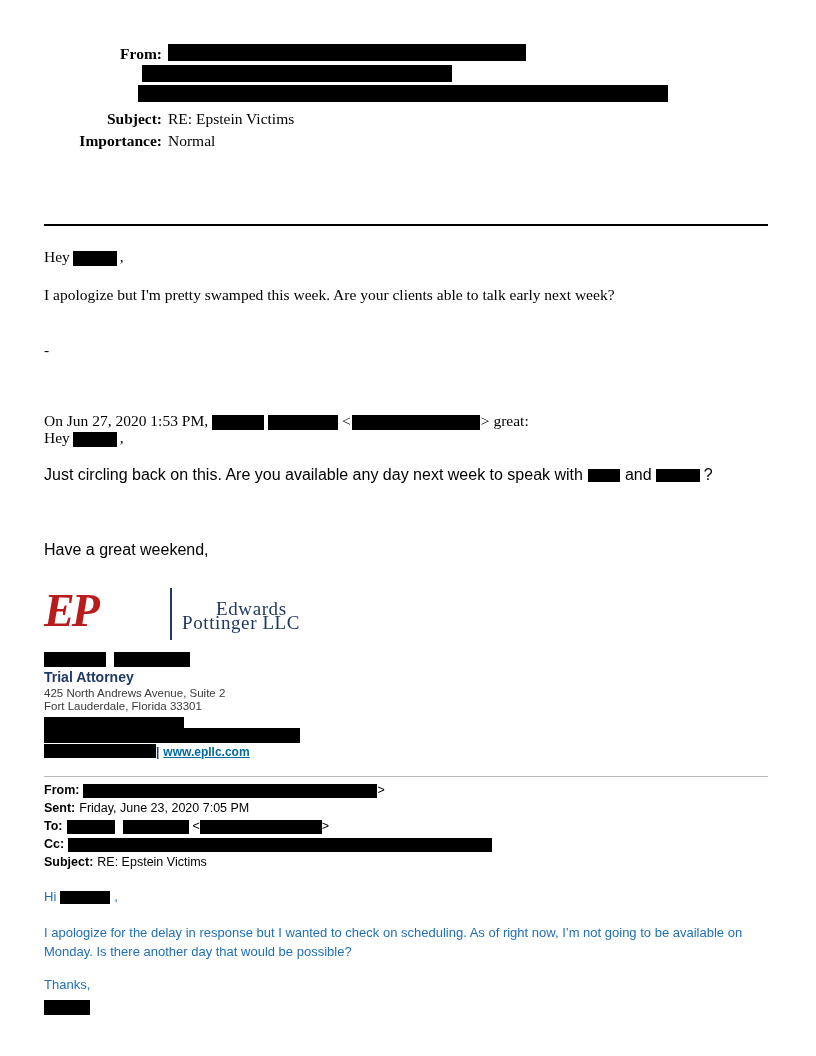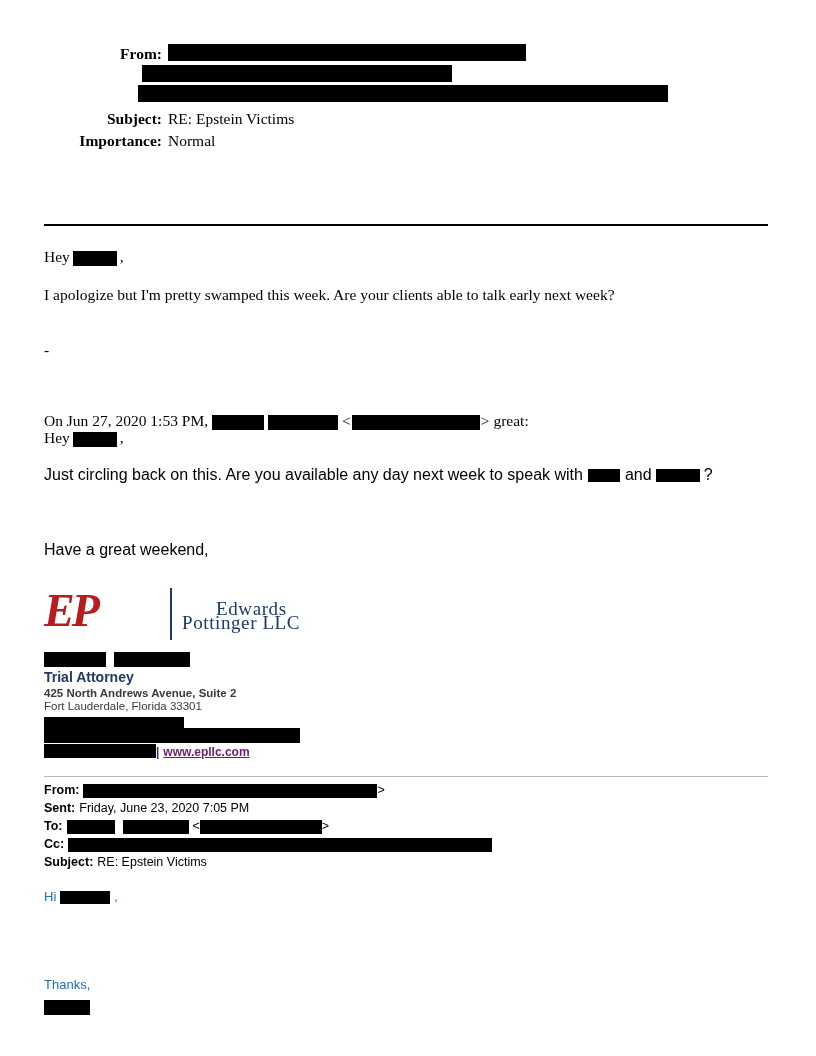--- a/index.html
+++ b/index.html
@@ -125,21 +125,21 @@
   .sig-addr {
     font-family: "Liberation Sans", sans-serif;
     font-size: 11.5px;
     color: #3a3a3a;
     line-height: 13.5px;
   }
   .sig-link {
     font-family: "Liberation Sans", sans-serif;
     font-size: 12px;
     font-weight: bold;
-    color: #701a75;
+    color: #0369a1;
   }
 
   
   .fwd-row {
     display: flex;
     align-items: center;
     font-family: "Liberation Sans", sans-serif;
     font-size: 12.5px;
     line-height: 17px;
     margin-bottom: 1px;
@@ -223,21 +223,21 @@
     <div class="sig-divider"></div>
     <div class="abs sig-firm" style="left:138px; top:12px;margin-left:34px;">Edwards</div>
     <div class="abs sig-firm" style="left:138px; top:26px;">Pottinger LLC</div>
   </div>
 
   <div class="abs" style="left:44px; top:649px;">
     <span class="redact" style="width:62px;height:15px;"></span><span class="redact" style="width:76px;height:15px;margin-left:8px;"></span>
   </div>
 
   <div class="abs sig-title" style="left:44px; top:669px;">Trial Attorney</div>
-  <div class="abs sig-addr" style="left:44px; top:687px;font-weight:bold;">425 North Andrews Avenue, Suite 2</div>
+  <div class="abs sig-addr" style="left:44px; top:687px;">425 North Andrews Avenue, Suite 2</div>
   <div class="abs sig-addr" style="left:44px; top:700px;">Fort Lauderdale, Florida 33301</div>
 
   <div class="abs" style="left:44px; top:714px;">
     <span class="redact" style="width:140px;height:14px;"></span>
   </div>
   <div class="abs" style="left:44px; top:725px;">
     <span class="redact" style="width:256px;height:15px;"></span>
   </div>
   <div class="abs" style="left:44px; top:742px;">
     <span class="redact" style="width:112px;height:14px;vertical-align:-2px;"></span><span class="sig-link" style="text-decoration:none; color:#1f3864;">|</span> <a class="sig-link" href="#">www.epllc.com</a>
@@ -275,20 +275,21 @@
     <div class="fwd-row">
       <span class="fwd-label">Subject:</span>
       <span>RE: Epstein Victims</span>
     </div>
   </div>
 
   <div class="abs blue" style="left:44px; top:888px;">
     <span>Hi</span><span class="redact" style="width:50px;height:13px;margin:0 4px;"></span><span>,</span>
   </div>
 
+  <div class="abs blue" style="left:44px; top:924px; width:726px;">I apologize for the delay in response but I wanted to check on scheduling.  As of right now, I’m not going to be available on Monday.  Is there another day that would be possible?</div>
 
   <div class="abs blue" style="left:44px; top:976px;">Thanks,</div>
 
   <div class="abs" style="left:44px; top:997px;">
     <span class="redact" style="width:46px;height:15px;"></span>
   </div>
 
 </div>
 
 </body></html>

